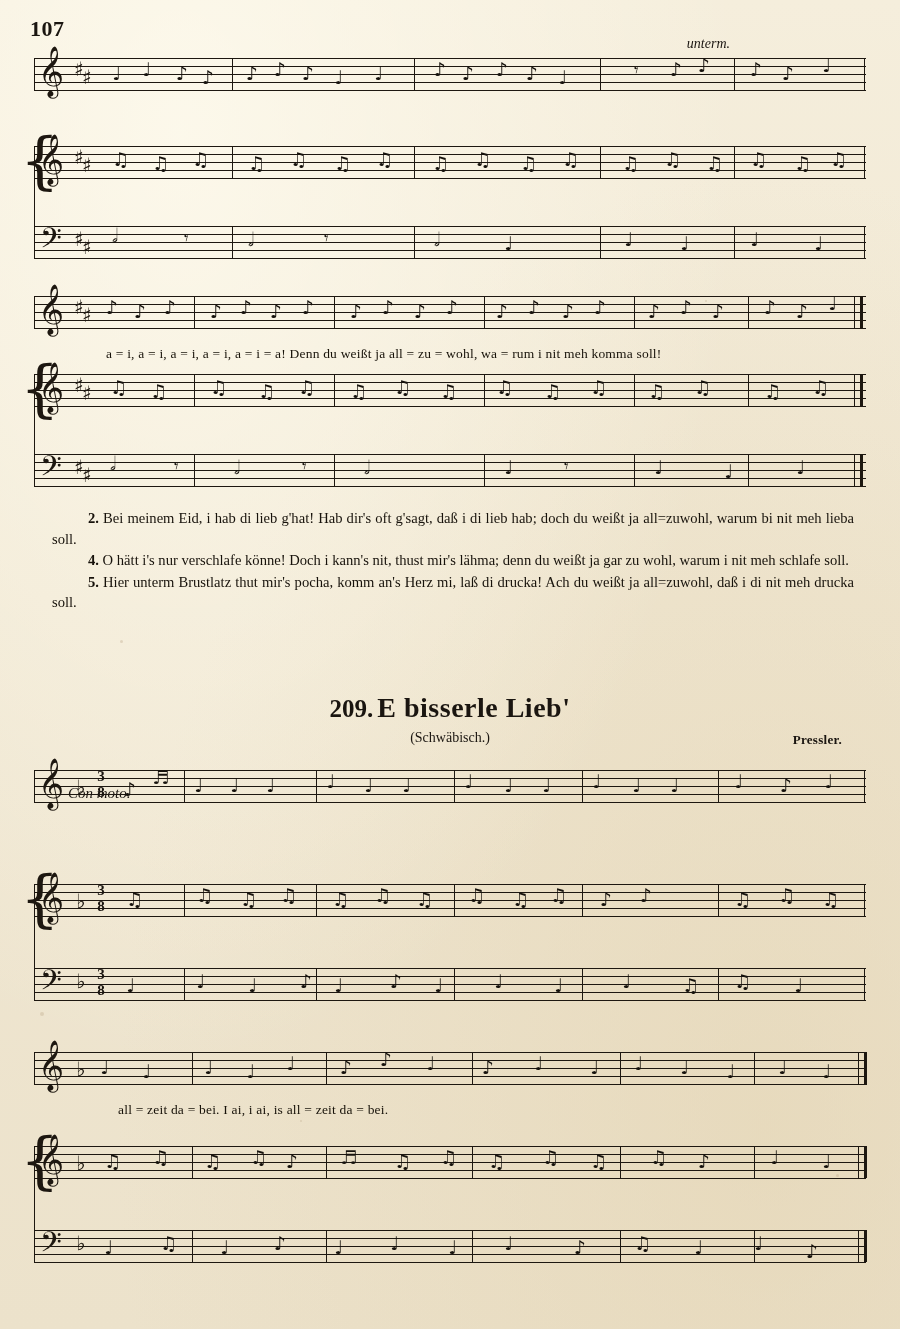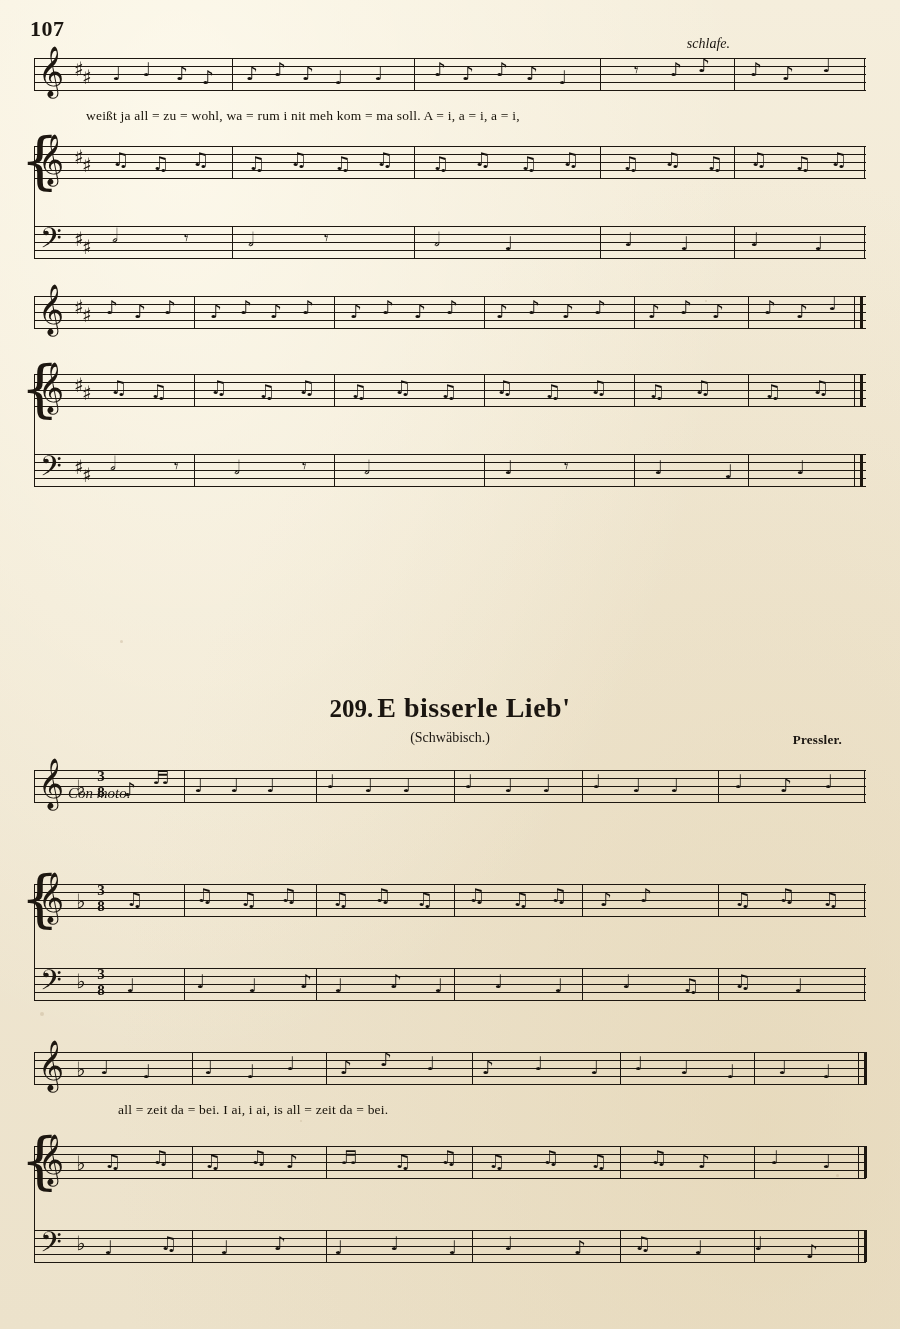--- a/index.html
+++ b/index.html
@@ -75,21 +75,21 @@
 <div class="paper"></div>
 
 <div class="speck" style="left:120px;top:640px;width:3px;height:3px;"></div>
 <div class="speck" style="left:705px;top:300px;width:2px;height:2px;"></div>
 <div class="speck" style="left:40px;top:1012px;width:4px;height:4px;"></div>
 <div class="speck" style="left:836px;top:1174px;width:3px;height:3px;"></div>
 <div class="speck" style="left:300px;top:1120px;width:2px;height:2px;"></div>
 
 <div class="page-num">107</div>
 
-<div class="marking" style="right:170px;top:36px;">schlafe.</div>
+<div class="marking" style="right:170px;top:36px;">unterm.</div>
 
 <div class="system" id="sysA" style="left:34px;top:58px;width:832px;height:220px;">
 
   <div class="staff" style="top:0;height:32px;">
     <div class="ln" style="top:0"></div>
       <div class="ln" style="top:8px"></div>
       <div class="ln" style="top:16px"></div>
       <div class="ln" style="top:24px"></div>
       <div class="ln" style="top:32px"></div>
   </div>
@@ -118,21 +118,20 @@
   <div class="n nh" style="left:462px;top:2px;">♪</div>
   <div class="n nh" style="left:492px;top:6px;">♪</div>
   <div class="n nh" style="left:524px;top:10px;">♩</div>
   <div class="rest" style="left:600px;top:4px;">𝄾</div>
   <div class="n nh" style="left:636px;top:2px;">♪</div>
   <div class="n nh" style="left:664px;top:-2px;">♪</div>
   <div class="n nh" style="left:716px;top:2px;">♪</div>
   <div class="n nh" style="left:748px;top:6px;">♪</div>
   <div class="n nh" style="left:788px;top:-2px;">♩</div>
 
-  <div class="lyric" style="left:52px;top:50px;">weißt ja  all = zu = wohl,  wa = rum  i   nit  meh kom = ma soll.    A = i,     a = i,     a = i,</div>
 
   <div class="brace" style="left:-14px;top:72px;">{</div>
   <div class="staff" style="top:88px;height:32px;">
     <div class="ln" style="top:0"></div>
       <div class="ln" style="top:8px"></div>
       <div class="ln" style="top:16px"></div>
       <div class="ln" style="top:24px"></div>
       <div class="ln" style="top:32px"></div>
   </div>
   <div class="clef gclef" style="left:4px;top:79px;">𝄞</div>
@@ -229,20 +228,21 @@
   <div class="n nh" style="left:494px;top:2px;">♪</div>
   <div class="n nh" style="left:528px;top:6px;">♪</div>
   <div class="n nh" style="left:560px;top:2px;">♪</div>
   <div class="n nh" style="left:614px;top:6px;">♪</div>
   <div class="n nh" style="left:646px;top:2px;">♪</div>
   <div class="n nh" style="left:678px;top:6px;">♪</div>
   <div class="n nh" style="left:730px;top:2px;">♪</div>
   <div class="n nh" style="left:762px;top:6px;">♪</div>
   <div class="n nh" style="left:794px;top:-2px;">♩</div>
 
+  <div class="lyric" style="left:72px;top:50px;">a = i,   a = i,   a = i,  a = i,  a = i = a! Denn du weißt ja all = zu = wohl, wa = rum  i   nit   meh komma soll!</div>
 
   <div class="brace" style="left:-14px;top:62px;">{</div>
   <div class="staff" style="top:78px;height:32px;">
     <div class="ln" style="top:0"></div>
       <div class="ln" style="top:8px"></div>
       <div class="ln" style="top:16px"></div>
       <div class="ln" style="top:24px"></div>
       <div class="ln" style="top:32px"></div>
   </div>
   <div class="clef gclef" style="left:4px;top:69px;">𝄞</div>
@@ -298,20 +298,23 @@
   <div class="rest" style="left:268px;top:162px;">𝄾</div>
   <div class="n nh" style="left:330px;top:162px;">𝅗𝅥</div>
   <div class="n nh" style="left:470px;top:162px;">♩</div>
   <div class="rest" style="left:530px;top:162px;">𝄾</div>
   <div class="n nh" style="left:620px;top:162px;">♩</div>
   <div class="n nh" style="left:690px;top:166px;">♩</div>
   <div class="n nh" style="left:762px;top:162px;">♩</div>
 </div>
 
 <div class="verses" style="top:508px;">
+  <p><span class="vn">2.</span> <span>Bei meinem Eid, i hab di lieb g'hat! Hab dir's oft g'sagt, daß i di lieb hab; doch du weißt ja all=zuwohl, warum bi nit meh lieba soll.</span></p>
+  <p><span class="vn">4.</span> <span>O hätt i's nur verschlafe könne! Doch i kann's nit, thust mir's lähma; denn du weißt ja gar zu wohl, warum i nit meh schlafe soll.</span></p>
+  <p><span class="vn">5.</span> <span>Hier unterm Brustlatz thut mir's pocha, komm an's Herz mi, laß di drucka! Ach du weißt ja all=zuwohl, daß i di nit meh drucka soll.</span></p>
 </div>
 
 <div class="song-head" style="top:692px;">
   <span class="song-num">209.</span>
   <span class="song-title">E bisserle Lieb'</span>
 </div>
 <div class="song-head" style="top:728px;">
   <span class="song-sub">(Schwäbisch.)</span>
 </div>
 <div class="composer" style="right:58px;top:732px;">Pressler.</div>

